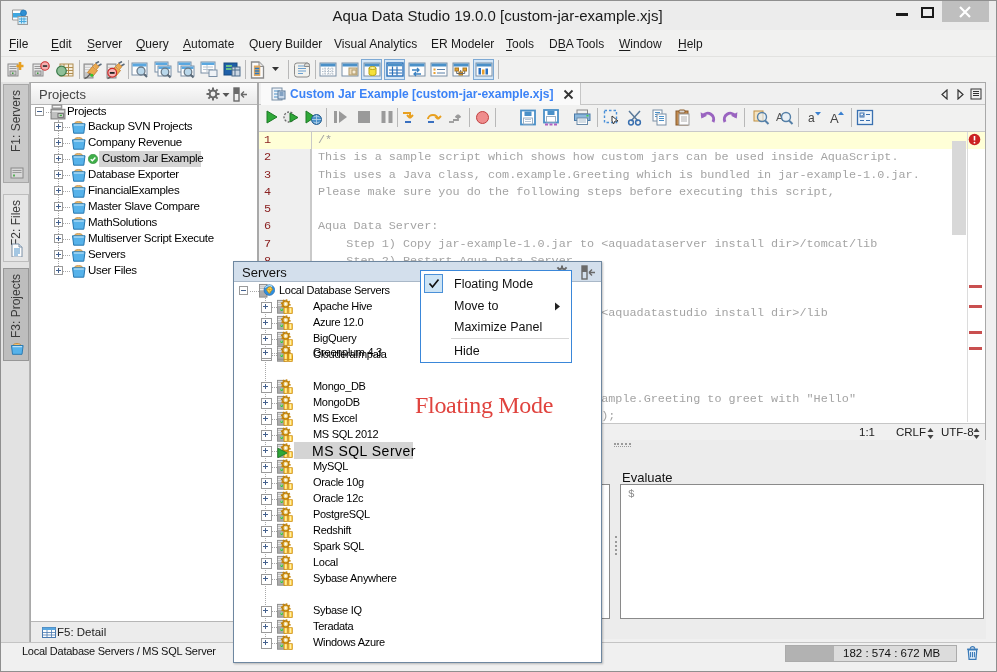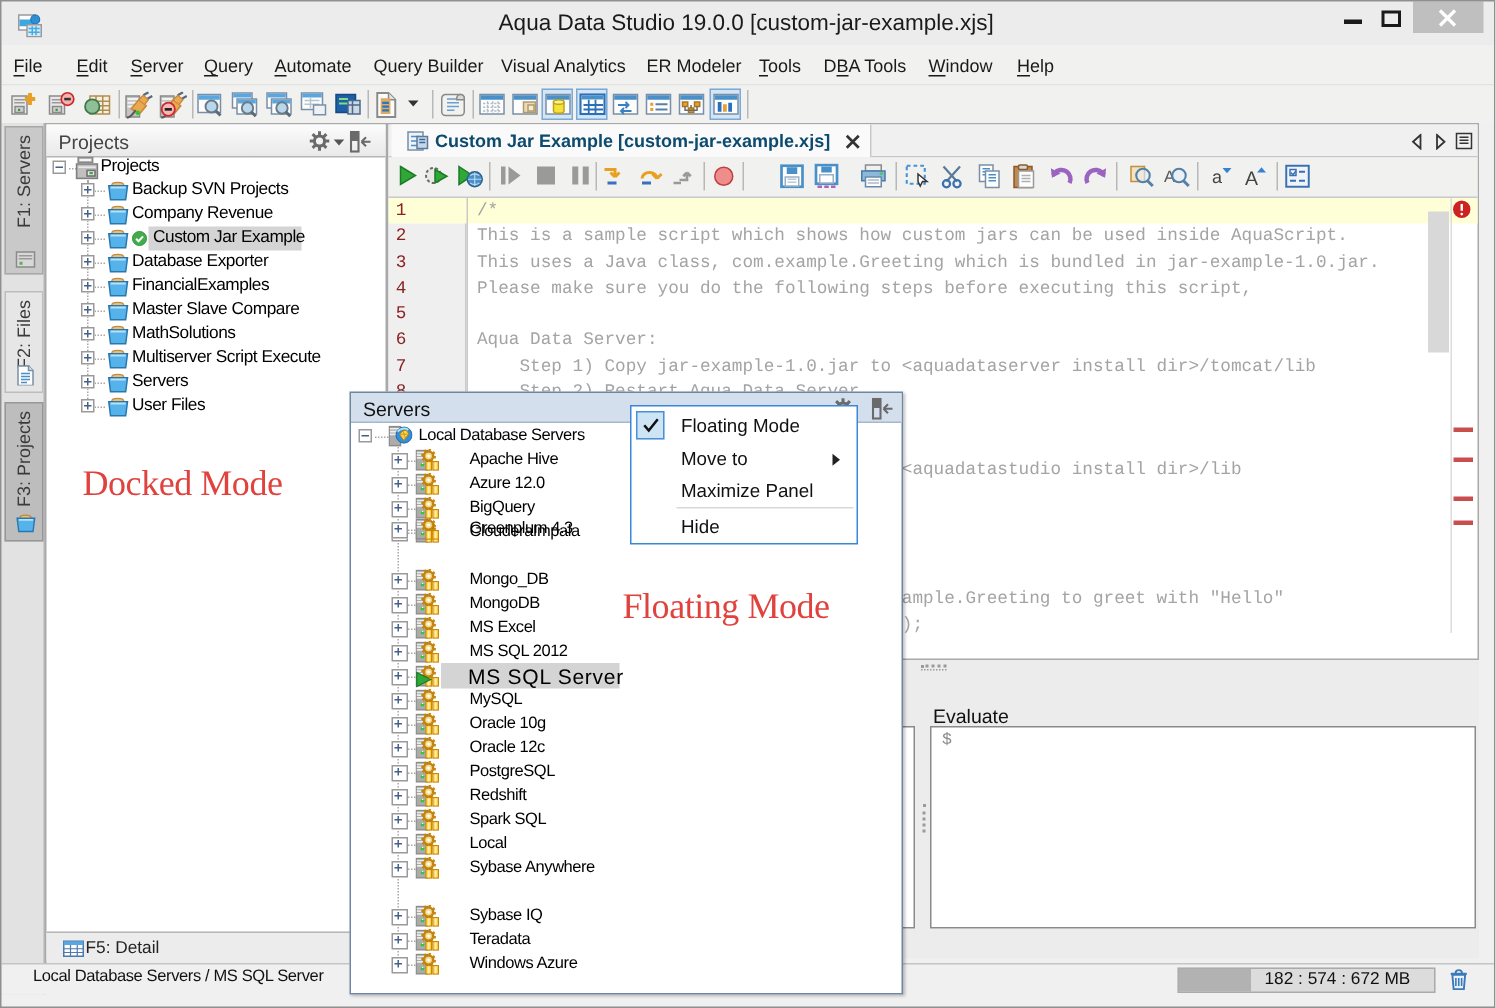--- a/index.html
+++ b/index.html
@@ -473,38 +473,37 @@
       <div class="hguide" style="left:32px;top:8px;width:7px"></div>
       <div class="pm" style="left:23px">
         <i></i>
         <b></b>
       </div>
       <svg class="ticon" style="left:40px" width="16" height="16" viewBox="0 0 16 16">
         <use href="#i-folder"></use>
       </svg>
       <span class="lbl" style="left:57px">User Files</span>
     </div>
-  <div class="red-label" style="left:24px;top:227px">Docked Mode</div>
   <div class="abs" style="left:0;top:538px;width:226px;height:21px;background:#ececec;border-top:1px solid #b6b6b6">
     <svg class="abs" style="left:11px;top:4px" width="14" height="13" viewBox="0 0 14 13">
         <use href="#i-tablegrid"></use>
       </svg>
     <span class="abs" style="left:26px;top:4px;font-size:11.5px;color:#222">F5: Detail</span>
   </div>
 </div>
 <div class="abs" id="editor">
   <div class="abs" id="edtabbar">
     <div class="abs" id="edtab" style="left:2px;width:320px">
       <svg class="abs" style="left:10px;top:3px" width="16" height="16" viewBox="0 0 16 16">
           <rect x="1" y="2" width="10" height="12" fill="#eef3f8" stroke="#7a8fa5"></rect>
           <path d="M3 5h6M3 8h6M3 11h4" stroke="#4a90c8"></path>
           <rect x="7" y="5" width="7" height="8" fill="#c8d8ea" stroke="#5a7a9a"></rect>
           <path d="M8.5 7h4M8.5 9h4" stroke="#3a6a9a"></path>
         </svg>
-      <span class="abs" style="left:29px;top:4px;font-size:12px;font-weight:bold;color:#0c4a6e">Custom Jar Example [custom-jar-example.xjs]</span>
+      <span class="abs" style="left:29px;top:4px;font-size:12px;font-weight:bold;color:#3b82f6">Custom Jar Example [custom-jar-example.xjs]</span>
       <svg class="abs" style="left:302px;top:6px" width="11" height="11" viewBox="0 0 11 11">
           <path d="M1.5 1.5 L9.5 9.5 M9.5 1.5 L1.5 9.5" stroke="#333" stroke-width="1.8"></path>
         </svg>
     </div>
     <svg class="abs" style="left:681px;top:6px" width="9" height="11" viewBox="0 0 9 11">
         <path d="M7 1 L2 5.5 L7 10 z" fill="none" stroke="#333" stroke-width="1.2"></path>
       </svg>
     <svg class="abs" style="left:697px;top:6px" width="9" height="11" viewBox="0 0 9 11">
         <path d="M2 1 L7 5.5 L2 10 z" fill="none" stroke="#333" stroke-width="1.2"></path>
       </svg>
@@ -674,20 +673,31 @@
   <div class="abs" id="estripe" style="background:transparent"></div>
   <svg class="abs" style="left:709px;top:50px" width="13" height="13" viewBox="0 0 13 13">
       <circle cx="6.5" cy="6.5" r="5.8" fill="#cc2222"></circle>
       <path d="M6.5 3v4.5" stroke="#fff" stroke-width="1.6"></path>
       <circle cx="6.5" cy="9.7" r="0.9" fill="#fff"></circle>
     </svg>
   <div class="abs" style="left:710px;top:202px;width:13px;height:3px;background:#c94f4f"></div>
   <div class="abs" style="left:710px;top:222px;width:13px;height:3px;background:#c94f4f"></div>
   <div class="abs" style="left:710px;top:248px;width:13px;height:3px;background:#c94f4f"></div>
   <div class="abs" style="left:710px;top:264px;width:13px;height:3px;background:#c94f4f"></div>
+  <div class="abs" id="edstatus" style="top:340px;height:18px">
+    <span class="abs" style="left:600px;top:2px">1:1</span>
+    <span class="abs" style="left:637px;top:2px">CRLF</span>
+    <svg class="abs" style="left:668px;top:4px" width="7" height="11" viewBox="0 0 7 11">
+        <path d="M3.5 0 L6.5 4 H0.5 z M3.5 11 L0.5 7 H6.5 z" fill="#444"></path>
+      </svg>
+    <span class="abs" style="left:682px;top:2px">UTF-8</span>
+    <svg class="abs" style="left:714px;top:4px" width="7" height="11" viewBox="0 0 7 11">
+        <path d="M3.5 0 L6.5 4 H0.5 z M3.5 11 L0.5 7 H6.5 z" fill="#444"></path>
+      </svg>
+  </div>
 </div>
 <div class="abs" id="bottompanel">
   <div class="abs" style="left:356px;top:3px;width:17px;height:4px;border-top:2px dotted #9a9a9a;border-bottom:1px dotted #9a9a9a"></div>
   <div class="abs" style="left:7px;top:44px;width:345px;height:135px;background:#fff;border:1px solid #8a8a8a"></div>
   <div class="abs" style="left:357px;top:96px;width:4px;height:19px;border-left:2px dotted #9a9a9a"></div>
   <span class="abs" style="left:364px;top:30px;font-size:13px;color:#111">Evaluate</span>
   <div class="abs" id="evalbox">
       <span style="position:absolute;left:7px;top:3px;font-family:'Liberation Mono',monospace;font-size:11px;color:#888">$</span>
     </div>
 </div>

